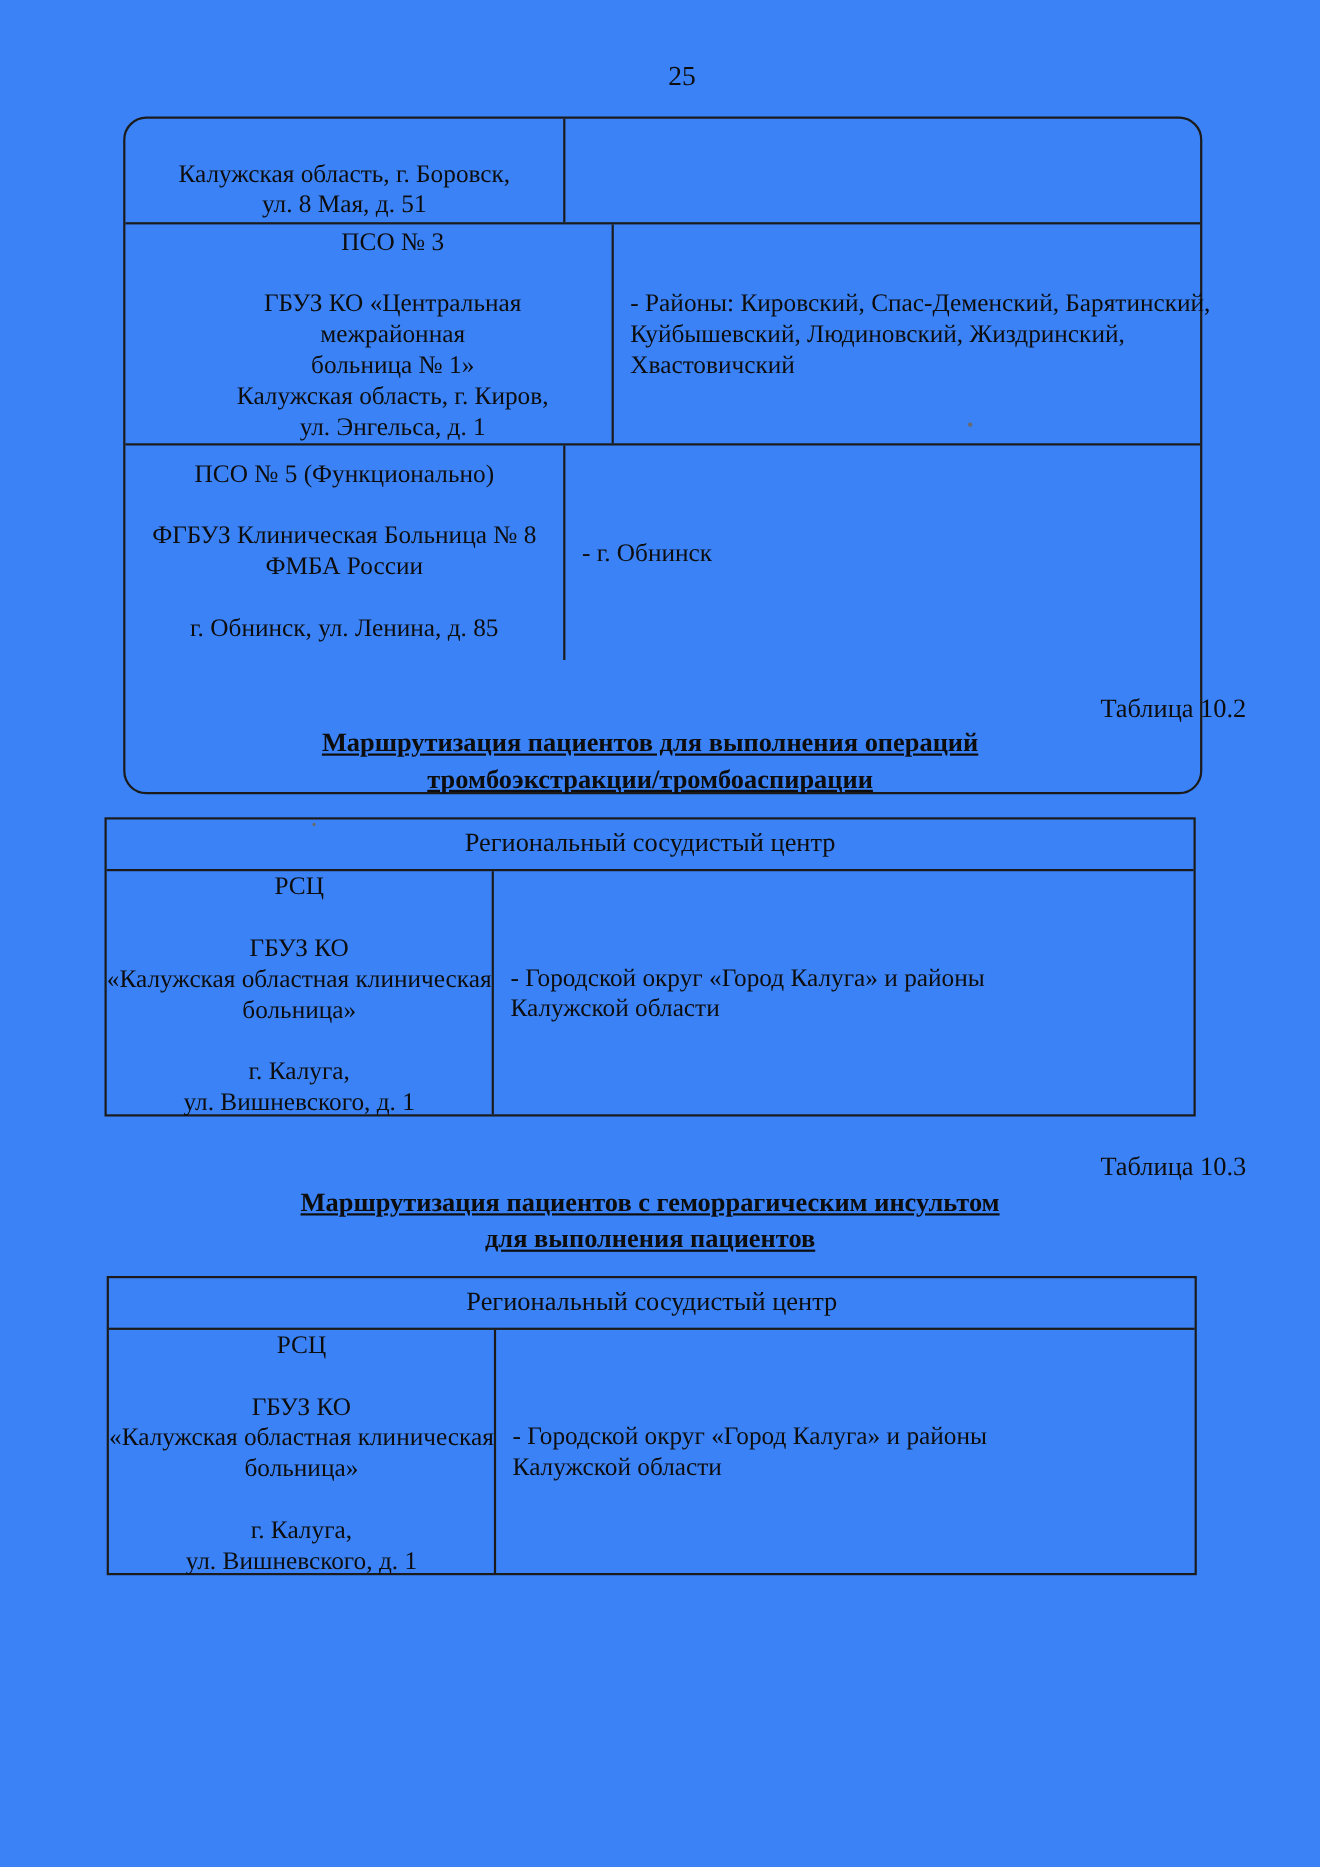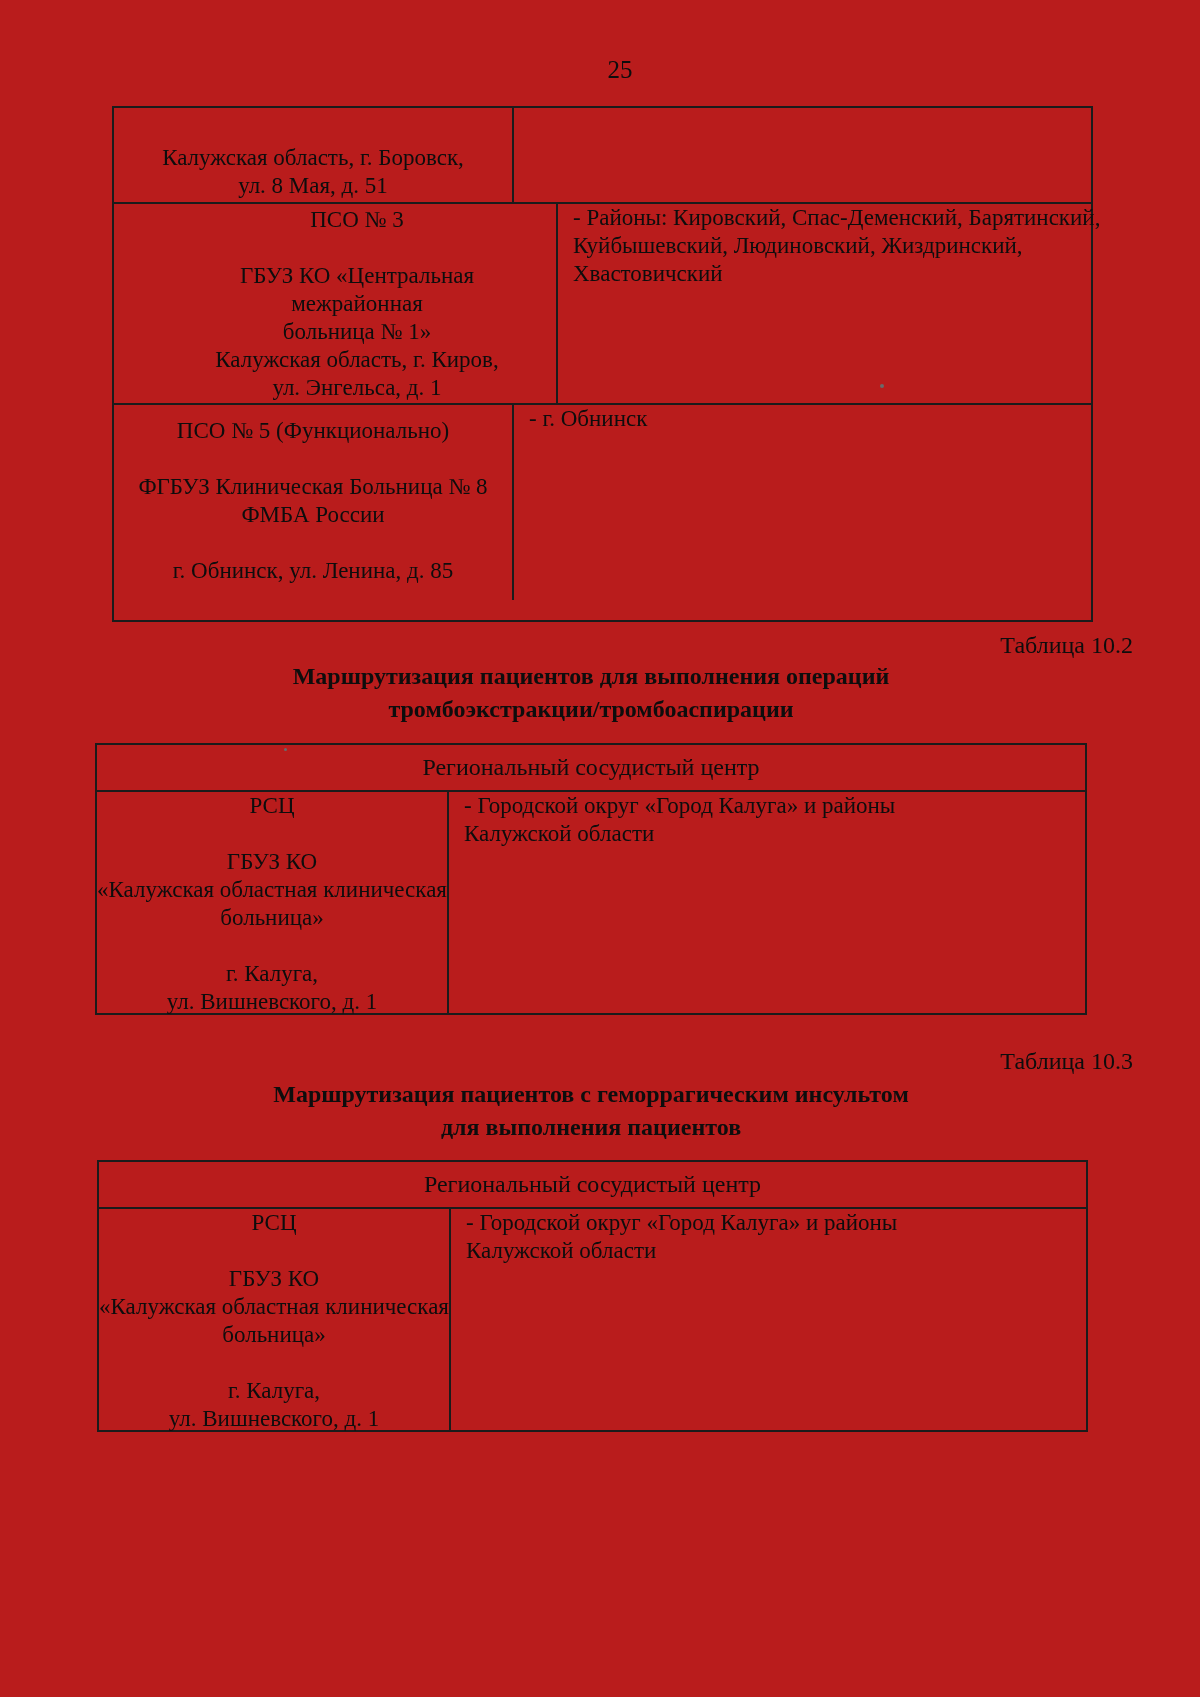--- a/index.html
+++ b/index.html
@@ -1,69 +1,69 @@
 <!DOCTYPE html>
 <html><head>
 <meta charset="utf-8">
 <style>
   html,body { margin:0; padding:0; background:#e8e8e8; }
   .page {
     position:relative; width:1200px; height:1697px; margin:0 auto;
-    background:#b91c1c; color:#0d0d0d;
+    background:#3b82f6; color:#0d0d0d;
     font-family:"Liberation Serif","DejaVu Serif",serif;
     overflow:hidden;
   }
   .page-number {
     position:absolute; top:57px; left:40px; right:0;
     text-align:center; font-size:25px; line-height:26px;
   }
   .tbl {
     position:absolute; box-sizing:border-box;
     border:2px solid #1b1b1b;
   }
-  .tbl-cont { left:112px; top:106px; width:981px; height:516px; }
+  .tbl-cont { left:112px; top:106px; width:981px; height:616px;border-radius:21px; }
   .tbl-102  { left:95px;  top:743px; width:992px; height:272px; }
   .tbl-103  { left:97px;  top:1160px; width:991px; height:272px; }
   .trow { display:flex; box-sizing:border-box; }
   .bt { border-top:2px solid #1b1b1b; }
   .cell {
     box-sizing:border-box; display:flex; flex-direction:column;
     overflow:visible;
   }
   .cleft {
     width:400px; border-right:2px solid #1b1b1b;
     text-align:center; flex-shrink:0;
   }
   .cleft2 {
     width:352px; border-right:2px solid #1b1b1b;
     text-align:center; flex-shrink:0;
   }
   .cright { flex:1; text-align:left; padding-left:15px; }
   .ln { height:28px; line-height:28px; font-size:23px; white-space:pre; flex-shrink:0; }
-  .vcenter { justify-content:flex-start; }
+  .vcenter { justify-content:center; }
   .vend { justify-content:flex-end; padding-bottom:2px; }
   .pt2 { padding-top:2px;margin-left:44px; }
   .pt12 { padding-top:12px; }
   .thead {
     height:45px; display:flex; align-items:center; justify-content:center;
     font-weight:normal; font-size:24px;
   }
   .caption {
     position:absolute; right:67px; font-size:24px; line-height:27px;
     text-align:right;
   }
   .cap-102 { top:632px; }
   .cap-103 { top:1048px; }
   .ttl {
     position:absolute; left:95px; width:992px; text-align:center;
     font-weight:bold; font-size:24px;
   }
   .ttl-102 { top:660px; }
   .ttl-103 { top:1078px; }
-  .tln { height:33px; line-height:33px; }
+  .tln { height:33px; line-height:33px;text-decoration:underline; }
   .speck {
     position:absolute; width:4px; height:4px; background:#6a6a6a;
     border-radius:50%;
   }
   .speck-a { left:880px; top:384px; }
   .speck-b { left:284px; top:748px; width:3px; height:3px; }
 </style>
 </head>
 <body>
 

